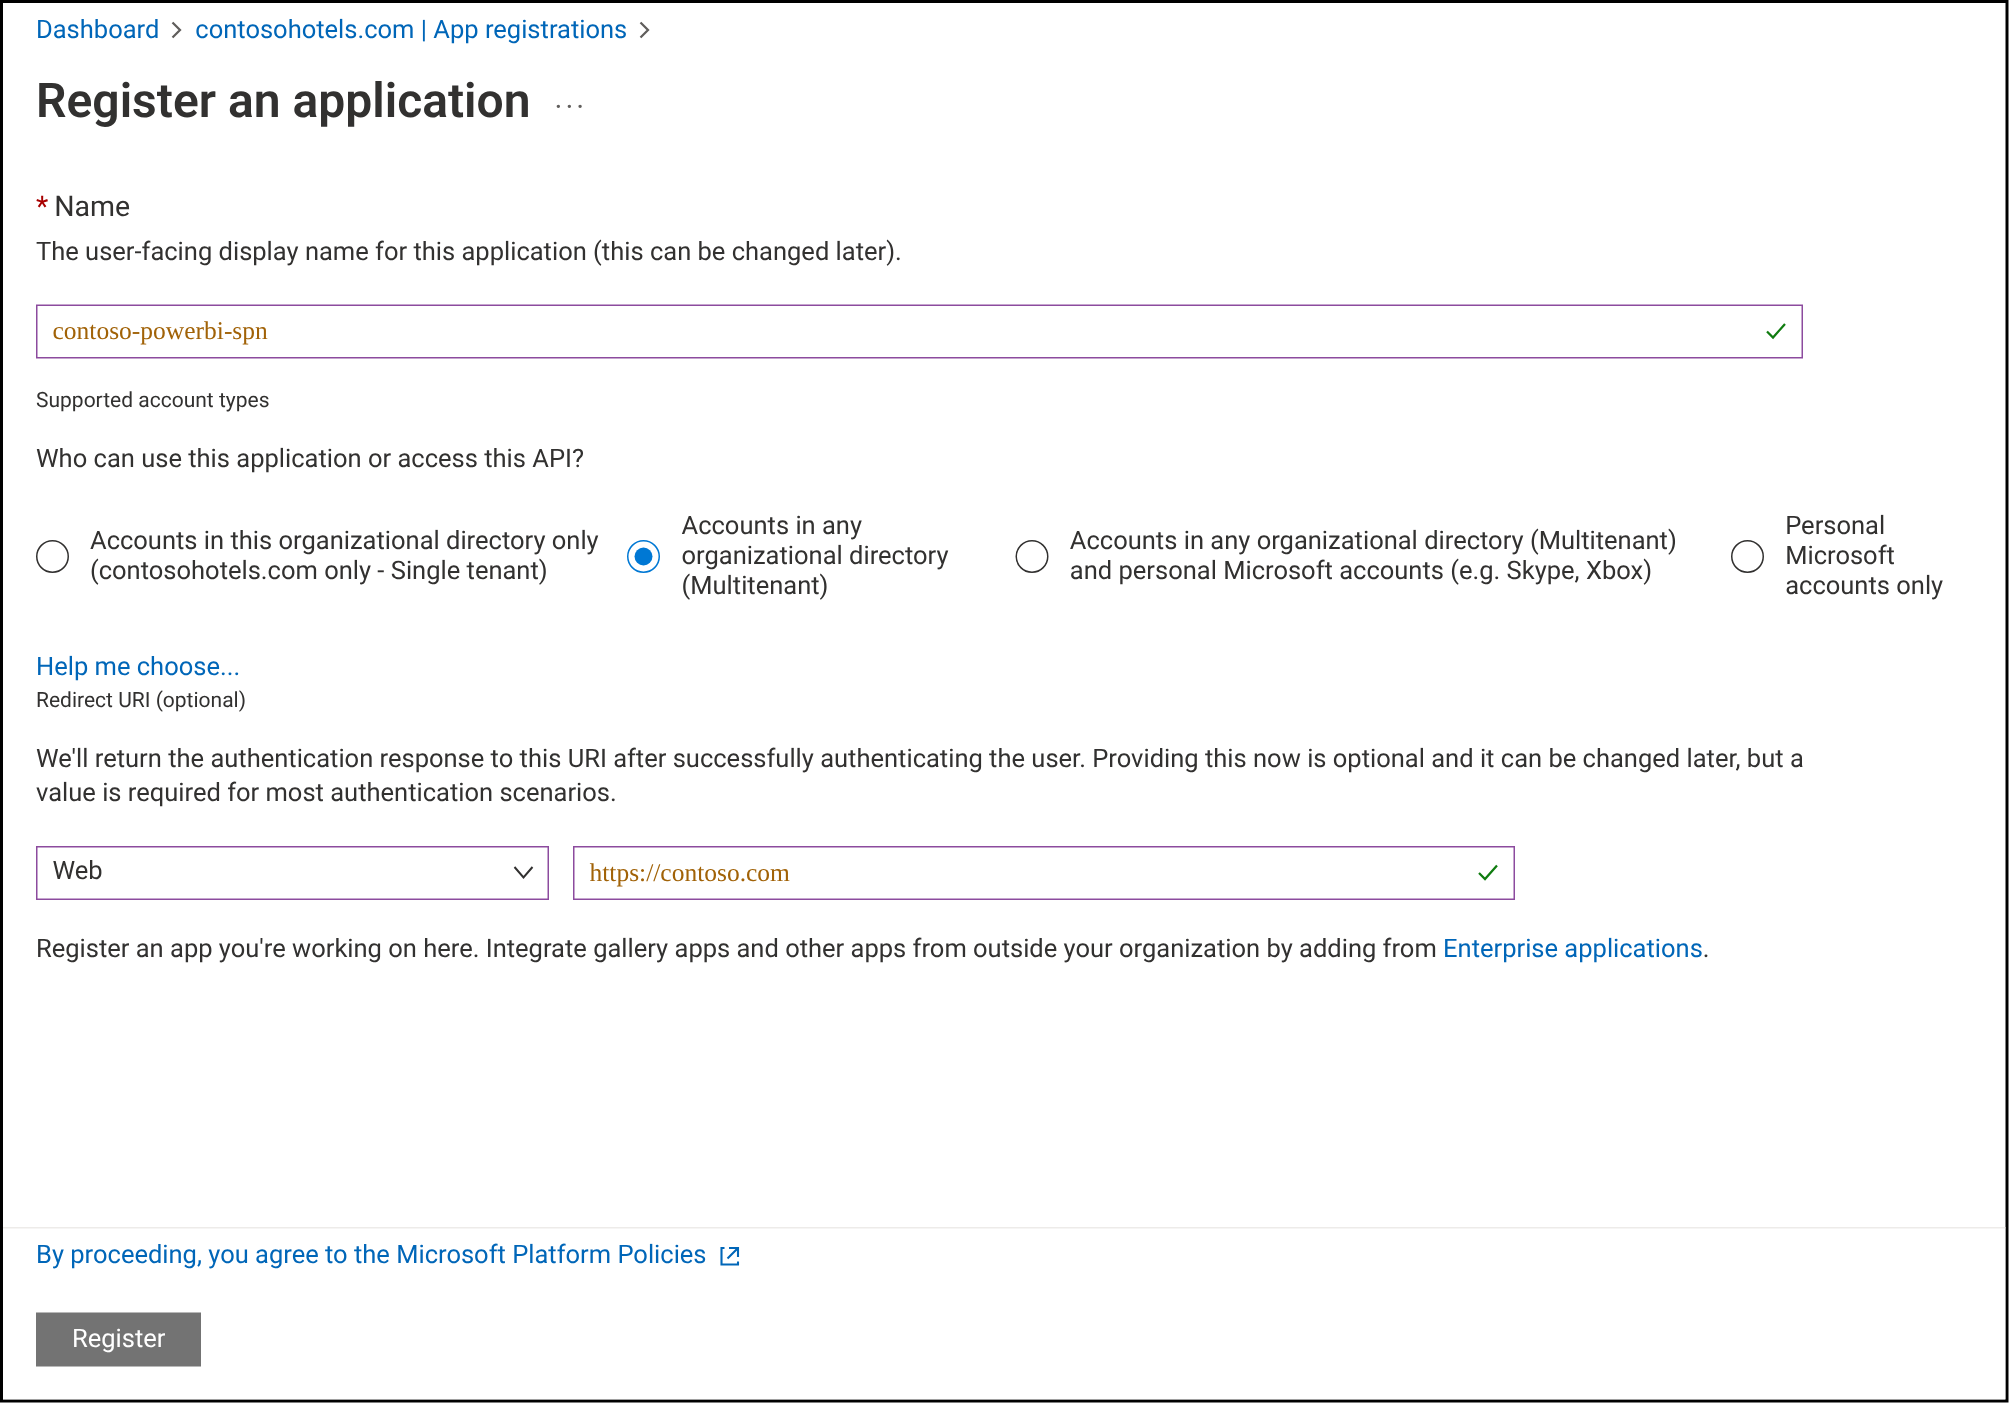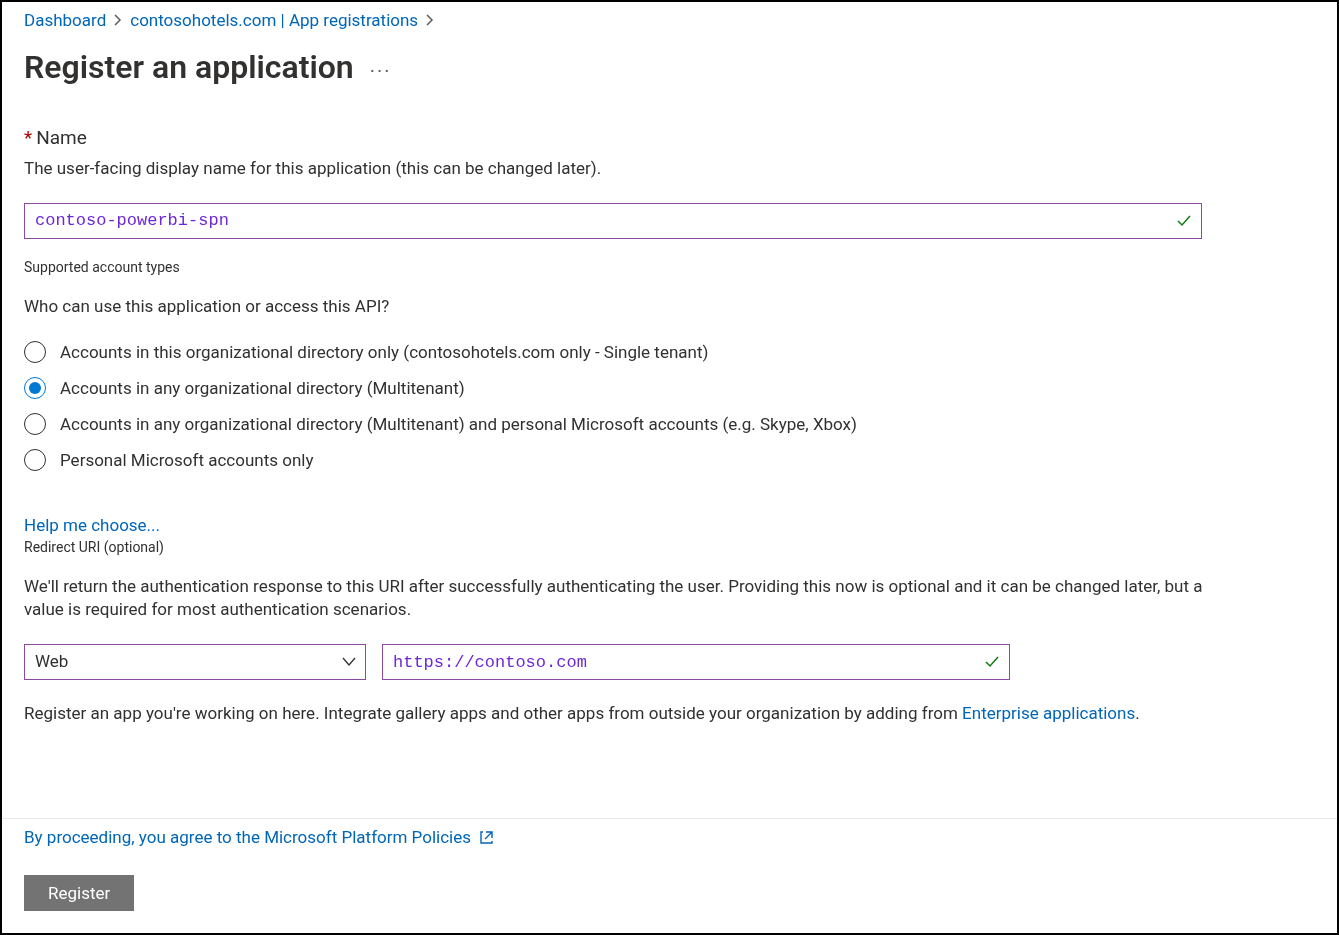--- a/index.html
+++ b/index.html
@@ -34,36 +34,36 @@
   .more-icon { color: #605e5c; font-size: 20px; letter-spacing: 2px; cursor: pointer; position: relative; top: 4px;}
   .req { color: #a80000; margin-right: 4px; }
   .label { font-size: 19px; color: #323130; margin-bottom: 8px; }
   .help-text { font-size: 17px; color: #323130; margin-bottom: 22px; line-height: 1.4; }
   .input-wrap { position: relative; width: 1178px; max-width: 100%; margin-bottom: 20px; }
   .text-input {
     width: 100%;
     height: 36px;
     padding: 6px 36px 6px 10px;
     font-size: 17px;
-    font-family: Liberation Mono, monospace;
+    font-family: Liberation Serif, serif;
     border: 1px solid #8c4b9e;
     outline: none;
-    color: #6d28d9;
+    color: #a16207;
   }
   .text-input.small { width: 100%; }
   .check-icon {
     position: absolute;
     right: 10px;
     top: 50%;
     transform: translateY(-50%);
     color: #107c10;
     pointer-events: none;
   }
   .section-title { font-size: 14px; font-weight: 400; color: #323130; margin-bottom: 20px; }
-  .radio-group { display: flex; flex-direction: column; gap: 14px; margin-bottom: 44px; }
+  .radio-group { display: flex; flex-direction: row; gap: 14px; margin-bottom: 34px; align-items: center; }
   .radio-row { display: flex; align-items: center; gap: 14px; cursor: pointer; }
   .radio-outer {
     width: 22px; height: 22px; border-radius: 50%;
     border: 1.5px solid #323130; flex: 0 0 22px;
     display: flex; align-items: center; justify-content: center;
   }
   .radio-outer.selected { border-color: #0078d4; }
   .radio-inner { width: 12px; height: 12px; border-radius: 50%; background: #0078d4; display:none;}
   .radio-outer.selected .radio-inner { display:block; }
   .radio-label { font-size: 17px; color: #323130; }

